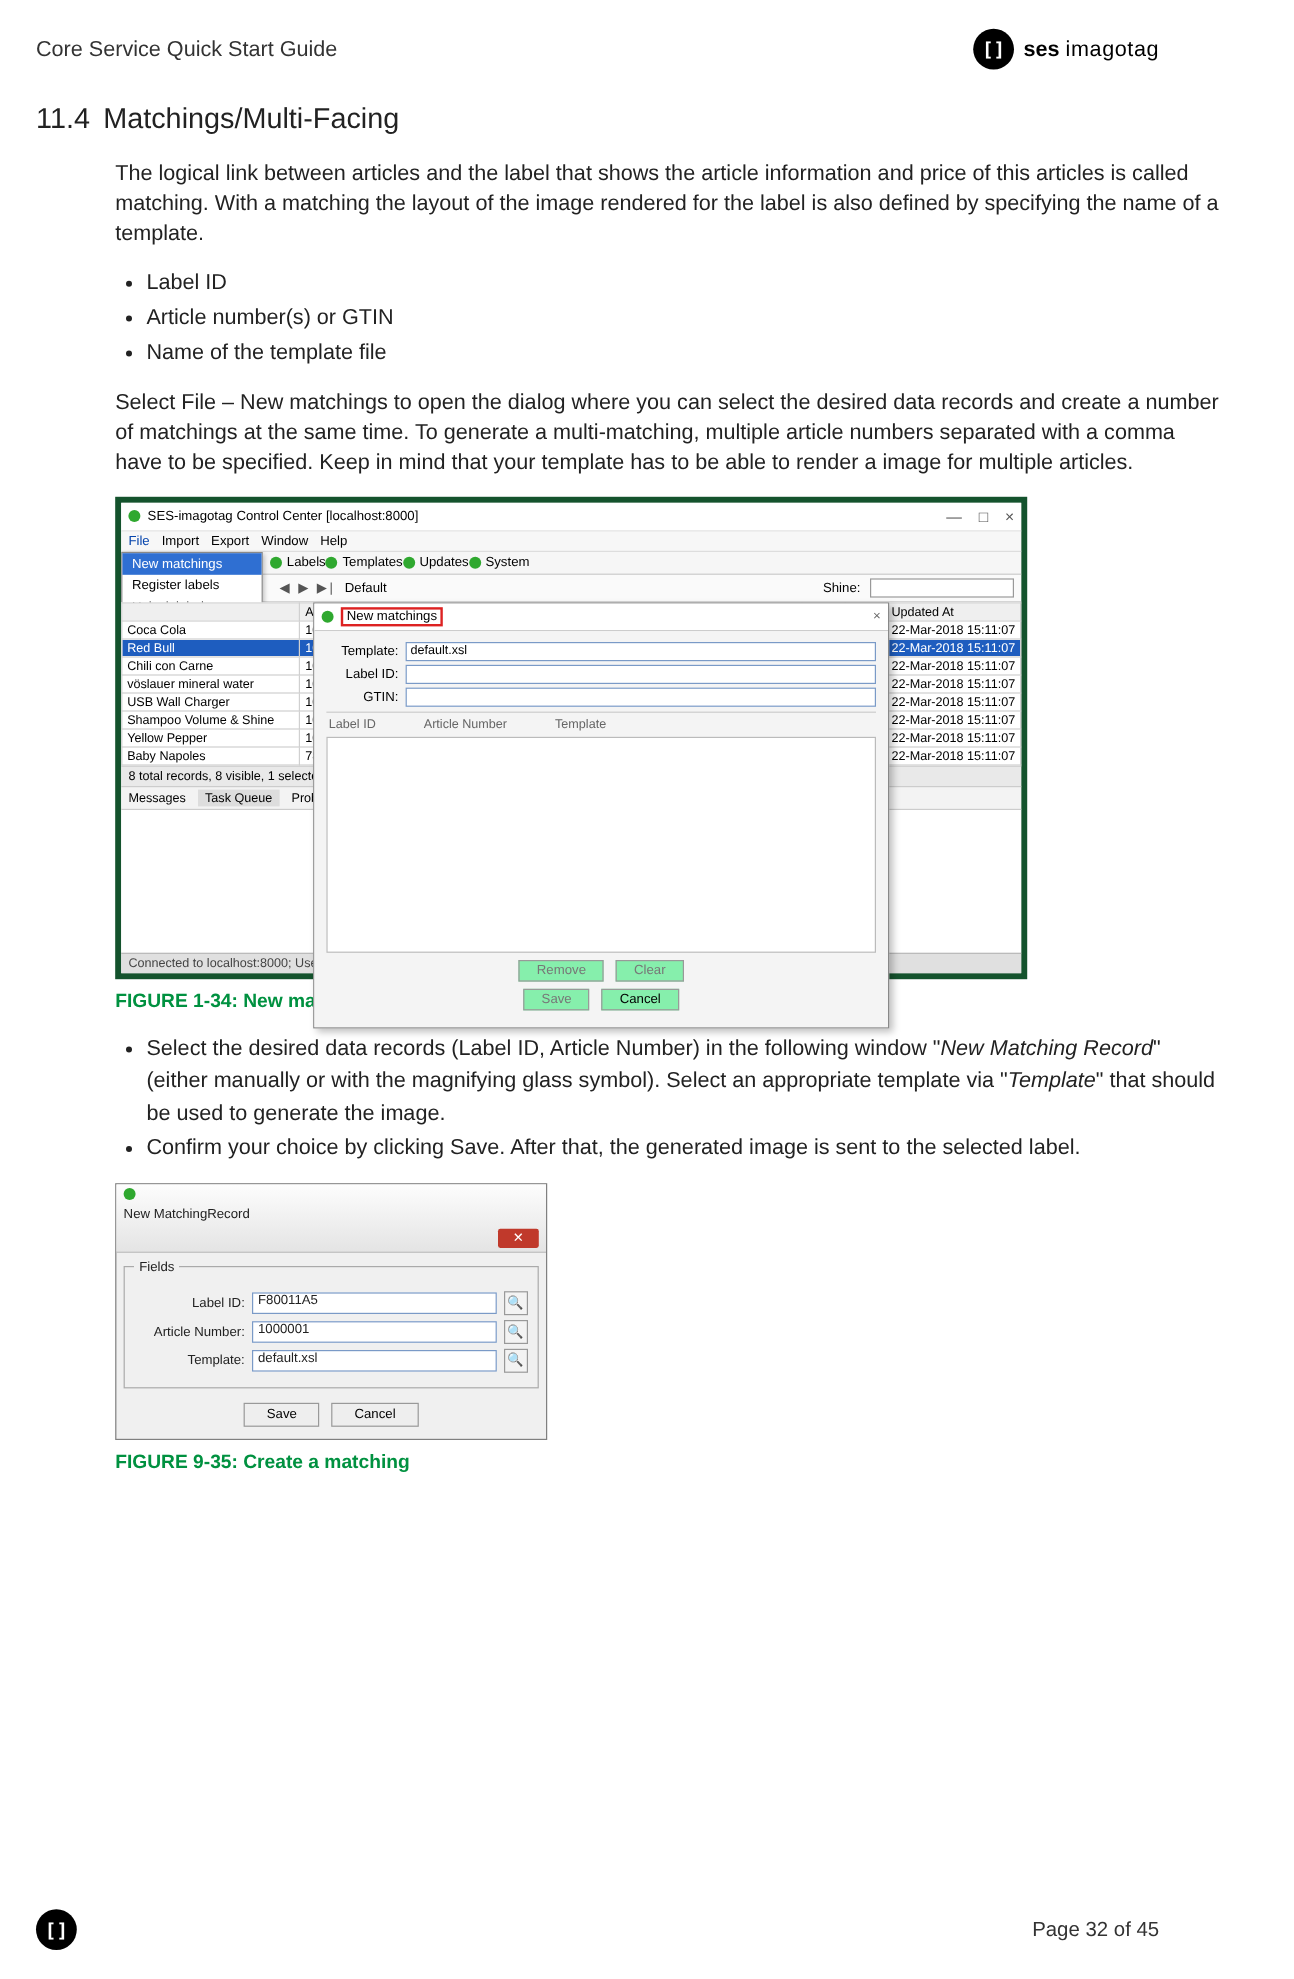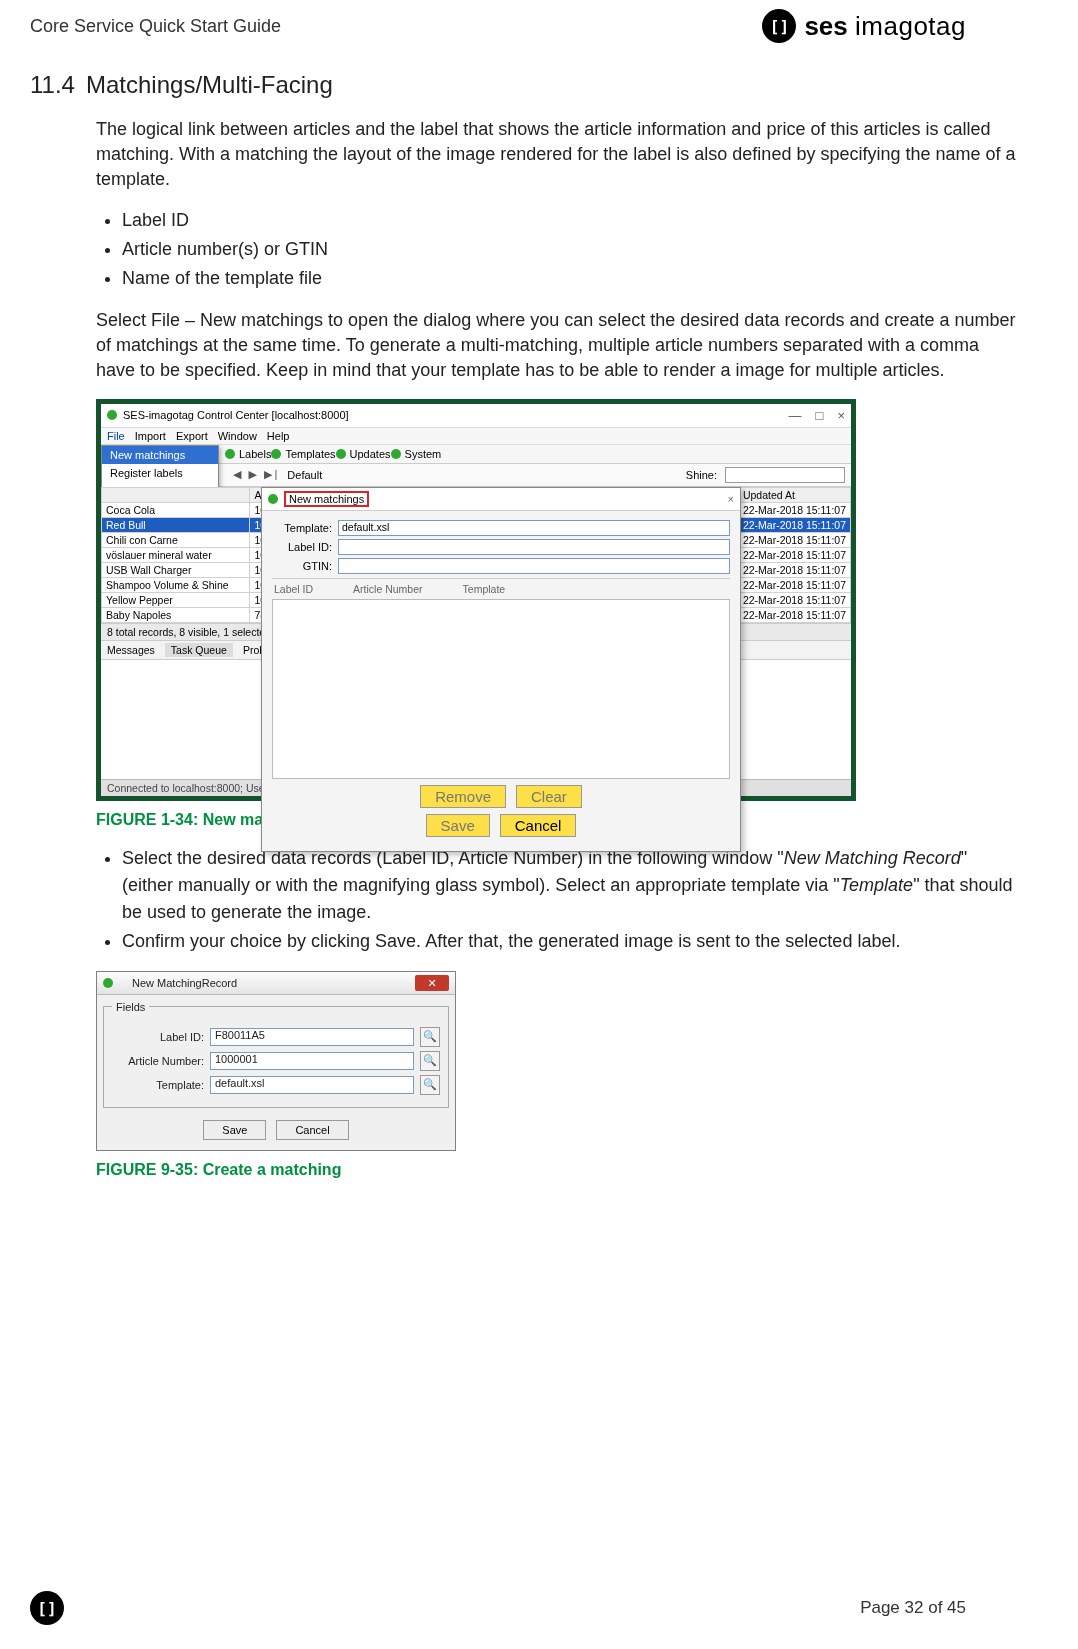--- a/index.html
+++ b/index.html
@@ -7,21 +7,21 @@
     margin: 0;
     padding: 0;
     font-family: Arial, Helvetica, sans-serif;
     color: #222;
     background: #fff;
     width: 1078px;
   }
   .page {
     width: 996px;
     min-height: 1649px;
-    padding: 9px 30px 40px 30px;
+    padding: 24px 30px 40px 30px;
     position: relative;
   }
   .top-bar {
     display: flex;
     justify-content: space-between;
     align-items: center;
     margin-bottom: 28px;
   }
   .doc-title {
     font-size: 18px;
@@ -37,21 +37,21 @@
     border-radius: 50%;
     background: #000;
     display: flex;
     align-items: center;
     justify-content: center;
     color: #fff;
     font-weight: bold;
     font-family: monospace;
     font-size: 16px;
   }
-  .brand-text { font-size: 26px; color: #000; }
+  .brand-text { font-size: 18px; color: #000; }
   .brand-text b { font-weight: 700; }
   .brand-text .thin { font-weight: 300; letter-spacing: .5px; }
 
   h2.section-heading {
     font-size: 24px;
     font-weight: 400;
     margin: 10px 0 18px 0;
   }
   h2.section-heading .num { display: inline-block; width: 56px; }
 
@@ -132,45 +132,45 @@
   .inner-dialog .dlg-title .redbox { border: 2px solid #d22; padding: 0 3px; }
   .inner-dialog .dlg-close { margin-left: auto; color: #666; }
   .dlg-body { padding: 6px 10px; background: #f4f4f4; }
   .frow { display: flex; align-items: center; gap: 6px; margin: 3px 0; }
   .frow label { width: 60px; text-align: right; }
   .frow .inp { flex: 1; height: 16px; border: 1px solid #7a9ac7; background: #fff; padding: 0 3px; font-size: 10.5px; }
   .dlg-cols { display: flex; gap: 40px; padding: 4px 2px; color: #666; border-top: 1px solid #ccc; margin-top: 4px; font-size: 10.5px;}
   .dlg-list { height: 180px; background: #fff; border: 1px solid #bbb; }
   .dlg-btns { display: flex; justify-content: center; gap: 10px; padding: 6px 0 2px 0; }
   .dlg-btns button, .dlg-btns2 button {
-    font-size: 15px; padding: 2px 14px;
-    background: #fde047; border: 1px solid #999; color: #777;
+    font-size: 11px; padding: 2px 14px;
+    background: #86efac; border: 1px solid #999; color: #777;
   }
   .dlg-btns2 { display: flex; justify-content: center; gap: 10px; padding: 4px 0 8px 0; }
 
   .grid-footer {
     display: flex; align-items: center; gap: 10px;
     background: #e9e9e9; padding: 2px 6px; border-top: 1px solid #ccc;
     font-size: 10.5px;
   }
   .msg-panel { height: 120px; background: #fff; border-top: 1px solid #ccc; }
   .statusbar { background: #e0e0e0; padding: 2px 6px; font-size: 10.5px; color: #444; border-top: 1px solid #bbb; }
 
   
   .shot2 {
     width: 360px;
     border: 1px solid #808080;
     background: #f0f0f0;
     font-size: 11px;
     font-family: "Segoe UI", Tahoma, sans-serif;
   }
   .shot2 .dlg-title2 {
-    display: flex; align-items: center; gap: 19px;
+    display: flex; gap: 6px;
     background: linear-gradient(#fdfdfd,#e4e4e4);
-    padding: 3px 6px; border-bottom: 1px solid #bbb;
+    padding: 3px 6px; border-bottom: 1px solid #bbb; flex-direction: column;
   }
   .closebox {
     margin-left: auto; width: 34px; height: 16px;
     background: #c0392b; color: #fff; text-align: center;
     border-radius: 2px; line-height: 16px; font-size: 11px;
   }
   .shot2 fieldset { margin: 6px; border: 1px solid #aaa; padding: 10px 8px 8px 8px; }
   .shot2 legend { font-size: 11px; padding: 0 4px; }
   .frow2 { display: flex; align-items: center; gap: 6px; margin: 4px 0; }
   .frow2 label { width: 92px; text-align: right; }

